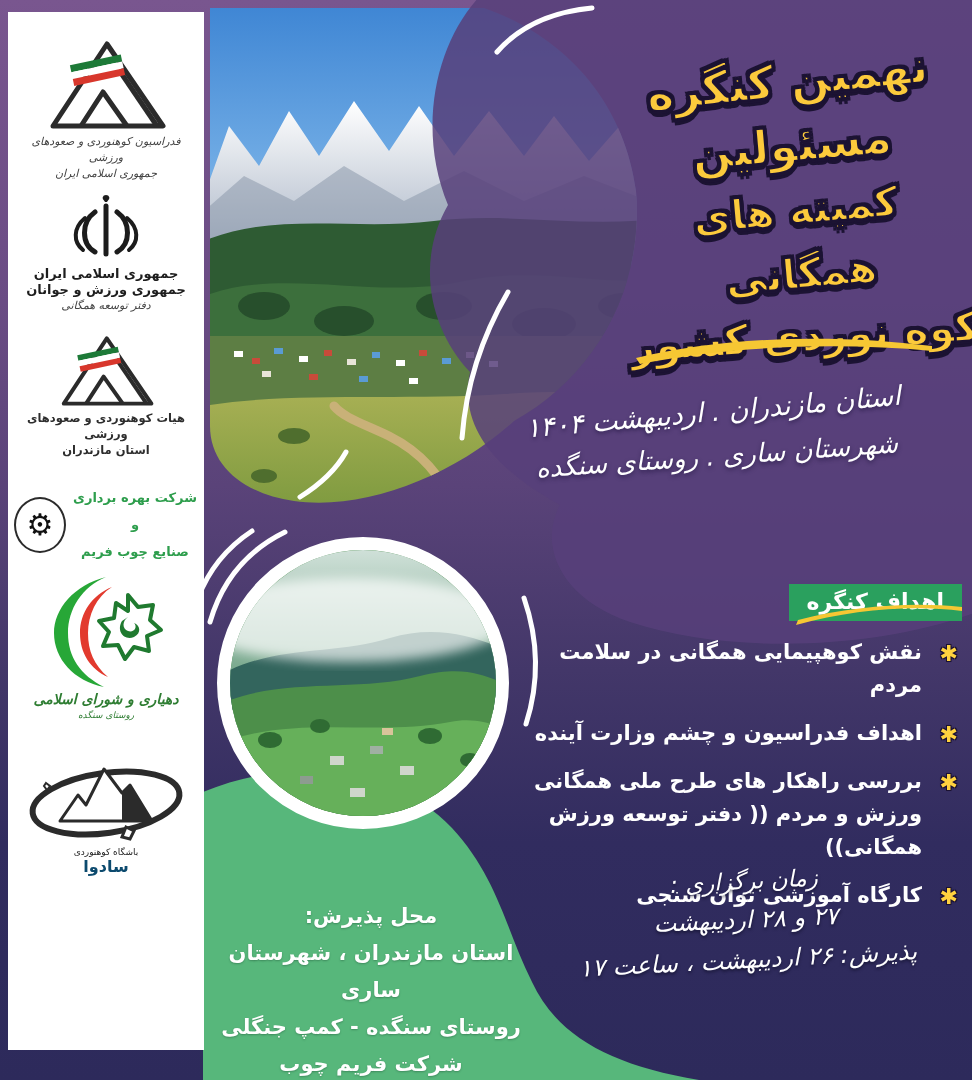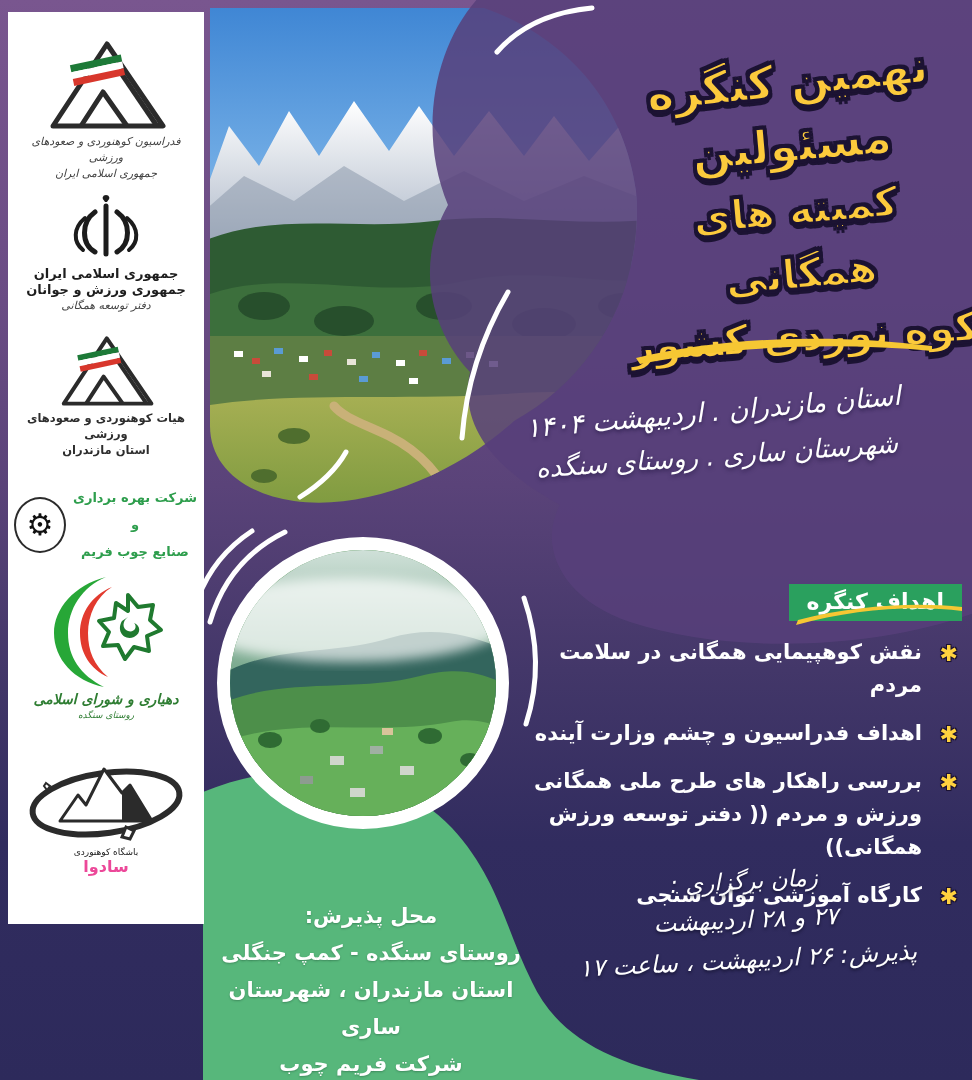--- a/index.html
+++ b/index.html
@@ -5,36 +5,36 @@
   html,body{margin:0;padding:0;}
   body{width:972px;height:1080px;font-family:"DejaVu Sans",sans-serif;}
   .poster{position:relative;width:972px;height:1080px;overflow:hidden;
     background:linear-gradient(180deg,#79568f 0%,#6a4c84 28%,#5a4379 45%,#433769 62%,#312c5f 78%,#2d2a5b 100%);}
   svg{display:block;}
 
   
   .layer{position:absolute;left:0;top:0;width:972px;height:1080px;pointer-events:none;}
   .photo-main{position:absolute;left:204px;top:6px;width:470px;height:505px;}
   .decor{z-index:2;}
-  .sidebar{position:absolute;left:8px;top:12px;width:196px;height:912px;background:#ffffff;
+  .sidebar{position:absolute;left:8px;top:12px;width:196px;height:1038px;background:#ffffff;
     z-index:3;display:flex;flex-direction:column;align-items:center;box-sizing:border-box;padding:14px 6px;}
   .circle-photo{position:absolute;left:217px;top:537px;width:292px;height:292px;border-radius:50%;
     border:13px solid #ffffff;overflow:hidden;z-index:4;box-sizing:border-box;background:#4f8f52;}
 
   
   .logo-block{display:flex;flex-direction:column;align-items:center;text-align:center;margin-bottom:10px;}
   .cap{color:#3a3a3a;font-size:11px;line-height:16px;direction:rtl;}
   .cap.script{font-style:italic;color:#444;}
   .cap.bold{font-weight:bold;color:#2d2d2d;font-size:11.5px;}
   .cap.big{font-weight:bold;font-size:13px;color:#1e1e1e;}
   .farim-row{display:flex;align-items:center;gap:6px;margin:16px 0 8px 0;}
   .farim-text{color:#2e9e4d;font-weight:bold;font-size:13px;line-height:27px;text-align:center;direction:rtl;}
   .gear-seal{width:52px;height:52px;border-radius:50%;border:2px solid #2b2b2b;display:flex;align-items:center;justify-content:center;font-size:30px;color:#111;}
   .sadva-caption{font-size:9px;color:#222;direction:rtl;}
-  .sadva-name{font-weight:bold;font-size:16px;color:#ec4899;letter-spacing:3px;direction:rtl;}
+  .sadva-name{font-weight:bold;font-size:16px;color:#0c4a6e;letter-spacing:3px;direction:rtl;}
 
   
   .title{position:absolute;left:620px;top:48px;width:352px;text-align:center;z-index:5;
     transform:rotate(-4deg);color:#fcca3c;font-weight:900;direction:rtl;}
   .title .tl{display:block;-webkit-text-stroke:2px #1c1333;
     text-shadow:3px 0 0 #1c1333,-3px 0 0 #1c1333,0 3px 0 #1c1333,0 -3px 0 #1c1333,
       3px 3px 0 #1c1333,-3px 3px 0 #1c1333,3px -3px 0 #1c1333,-3px -3px 0 #1c1333,0 6px 0 #1c1333;}
   .tl1{font-size:46px;line-height:64px;transform:rotate(-2deg);}
   .tl2{font-size:46px;line-height:66px;transform:rotate(-1deg);}
   .tl3{font-size:41px;line-height:64px;transform:rotate(-1deg);}
@@ -318,18 +318,18 @@
   </ul>
 
   <div class="schedule">
     <span class="sc sc1">زمان برگزاری :</span>
     <span class="sc sc2">۲۷ و ۲۸ اردیبهشت</span>
     <span class="sc sc3">پذیرش: ۲۶ اردیبهشت ، ساعت ۱۷</span>
   </div>
 
   <div class="venue">
     <span>محل پذیرش:</span>
+    <span>استان مازندران ، شهرستان ساری</span>
     <span>روستای سنگده - کمپ جنگلی</span>
-    <span>استان مازندران ، شهرستان ساری</span>
     <span>شرکت فریم چوب</span>
   </div>
 
 </div>
 
 </body></html>

